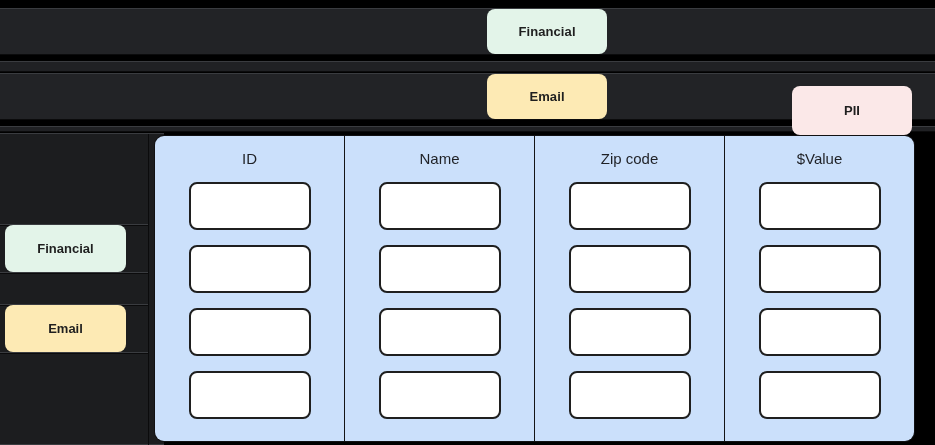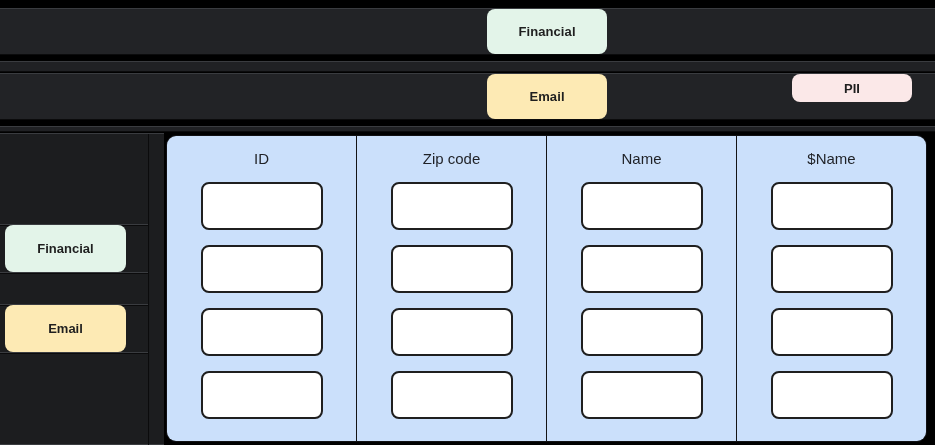--- a/index.html
+++ b/index.html
@@ -43,21 +43,21 @@
     align-items: center;
     justify-content: center;
     font-size: 13px;
     font-weight: bold;
     color: #1f1f1f;
     box-sizing: border-box;
     letter-spacing: .1px;
   }
   #tag-financial-top { left: 487px; top: 9px;  width: 120px; height: 45px; }
   #tag-email-top     { left: 487px; top: 74px; width: 120px; height: 45px; }
-  #tag-pii-top       { left: 792px; top: 74px; width: 120px; height: 28px; }
+  #tag-pii-top       { left: 792px; top: 86px; width: 120px; height: 49px; }
 
   
   #lower {
     position: absolute;
     left: 0;
     top: 133px;
     width: 935px;
     height: 312px;
   }
 
@@ -106,21 +106,21 @@
     font-weight: bold;
     color: #1f1f1f;
     box-sizing: border-box;
   }
   #side-tag-financial { top: 91px; }
   #side-tag-email     { top: 171px; }
 
   
   #table {
     position: absolute;
-    left: 166px;
+    left: 154px;
     top: 2px;
     width: 761px;
     height: 307px;
     display: flex;
     border-radius: 10px;
     overflow: hidden;
     box-sizing: border-box;
     border: 1px solid #111113;
   }
   .col {
@@ -189,42 +189,42 @@
       <div class="col-header">ID</div>
       <div class="cells">
         <div class="cell" style="background: rgb(255, 255, 255);"></div>
         <div class="cell" style="background: rgb(255, 255, 255);"></div>
         <div class="cell" style="background: rgb(255, 255, 255);"></div>
         <div class="cell" style="background: rgb(255, 255, 255);"></div>
       </div>
     </div>
 
     <div class="col" style="background: rgb(203, 224, 251);">
+      <div class="col-header">Name</div>
+      <div class="cells">
+        <div class="cell" style="background: rgb(255, 255, 255);"></div>
+        <div class="cell" style="background: rgb(255, 255, 255);"></div>
+        <div class="cell" style="background: rgb(255, 255, 255);"></div>
+        <div class="cell" style="background: rgb(255, 255, 255);"></div>
+      </div>
+    </div>
+
+    <div class="col" style="background: rgb(203, 224, 251);">
       <div class="col-header">Zip code</div>
       <div class="cells">
         <div class="cell" style="background: rgb(255, 255, 255);"></div>
         <div class="cell" style="background: rgb(255, 255, 255);"></div>
         <div class="cell" style="background: rgb(255, 255, 255);"></div>
         <div class="cell" style="background: rgb(255, 255, 255);"></div>
       </div>
     </div>
 
-    <div class="col" style="background: rgb(203, 224, 251);">
-      <div class="col-header">Name</div>
-      <div class="cells">
-        <div class="cell" style="background: rgb(255, 255, 255);"></div>
-        <div class="cell" style="background: rgb(255, 255, 255);"></div>
-        <div class="cell" style="background: rgb(255, 255, 255);"></div>
-        <div class="cell" style="background: rgb(255, 255, 255);"></div>
-      </div>
-    </div>
-
-
-    <div class="col" style="background: rgb(203, 224, 251);">
-      <div class="col-header">$Name</div>
+
+    <div class="col" style="background: rgb(203, 224, 251);">
+      <div class="col-header">$Value</div>
       <div class="cells">
         <div class="cell" style="background: rgb(255, 255, 255);"></div>
         <div class="cell" style="background: rgb(255, 255, 255);"></div>
         <div class="cell" style="background: rgb(255, 255, 255);"></div>
         <div class="cell" style="background: rgb(255, 255, 255);"></div>
       </div>
     </div>
   </div>
 </div>
 

